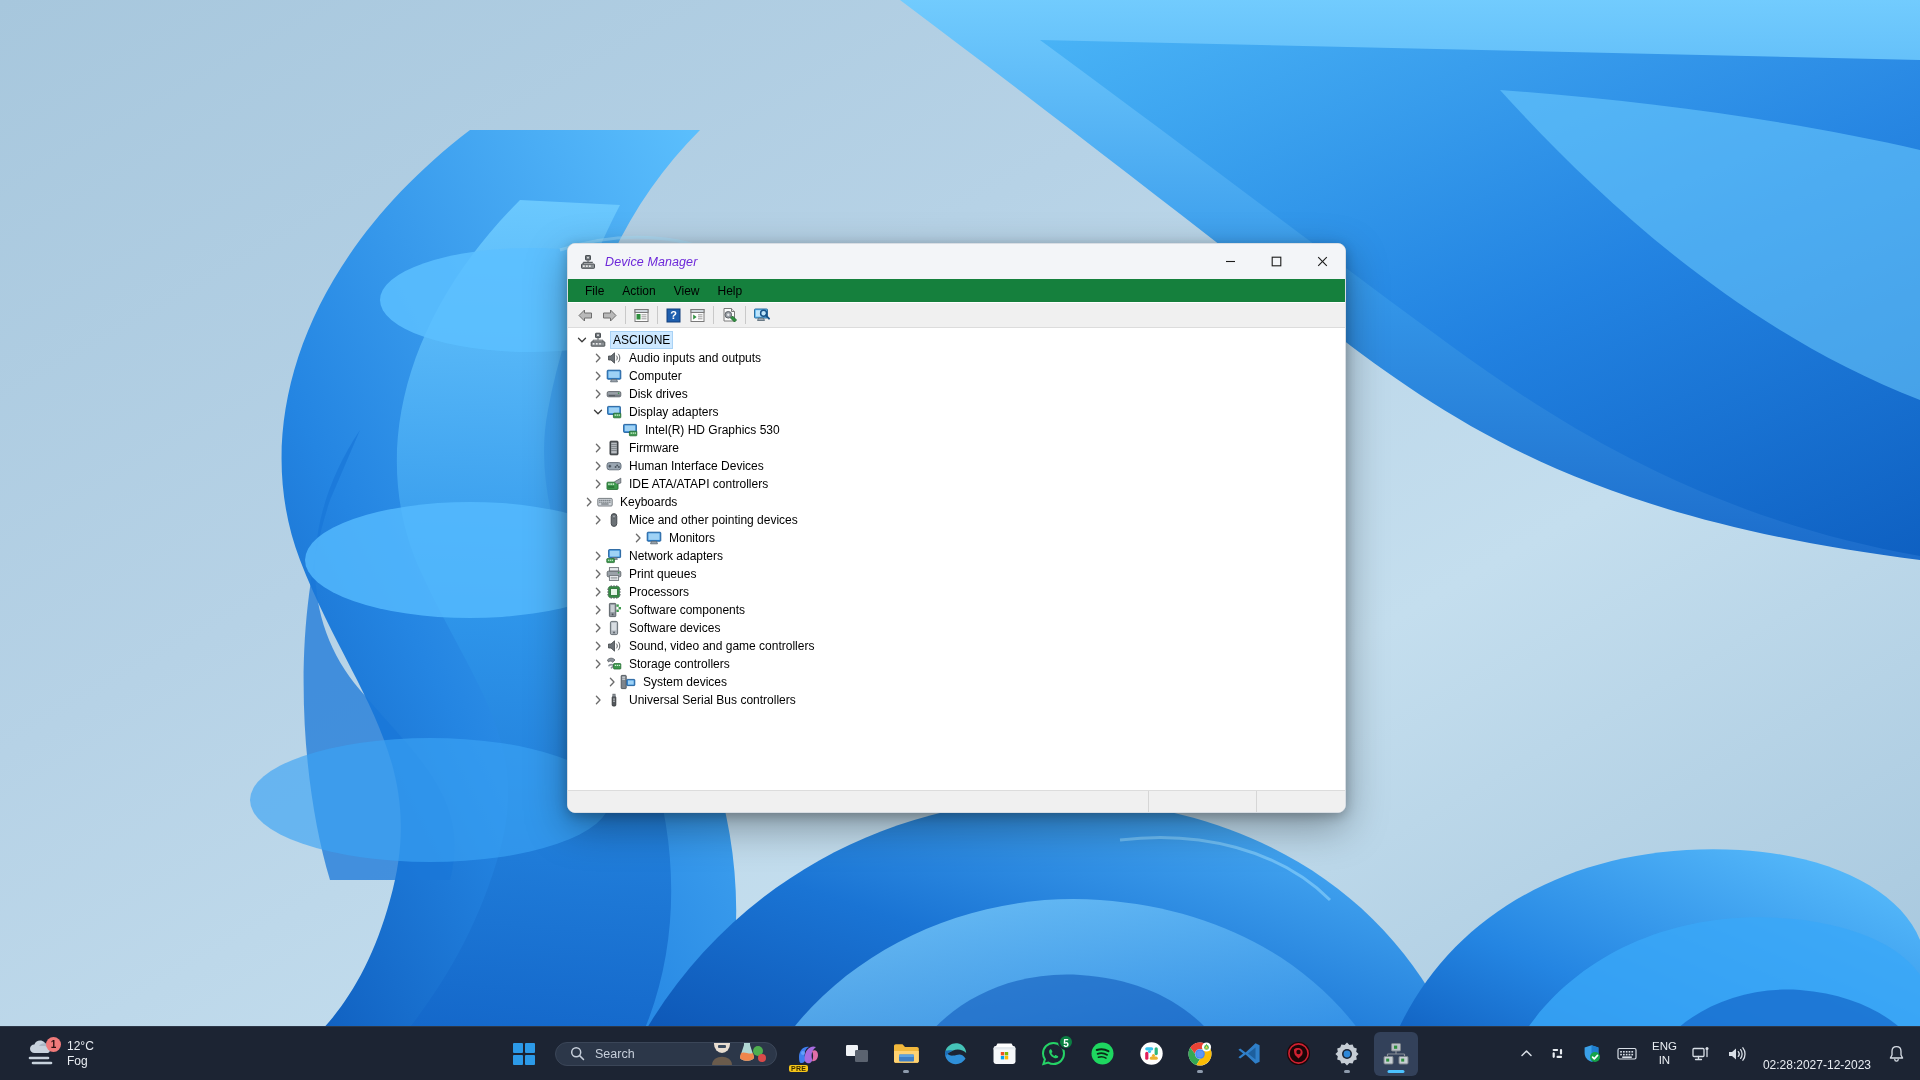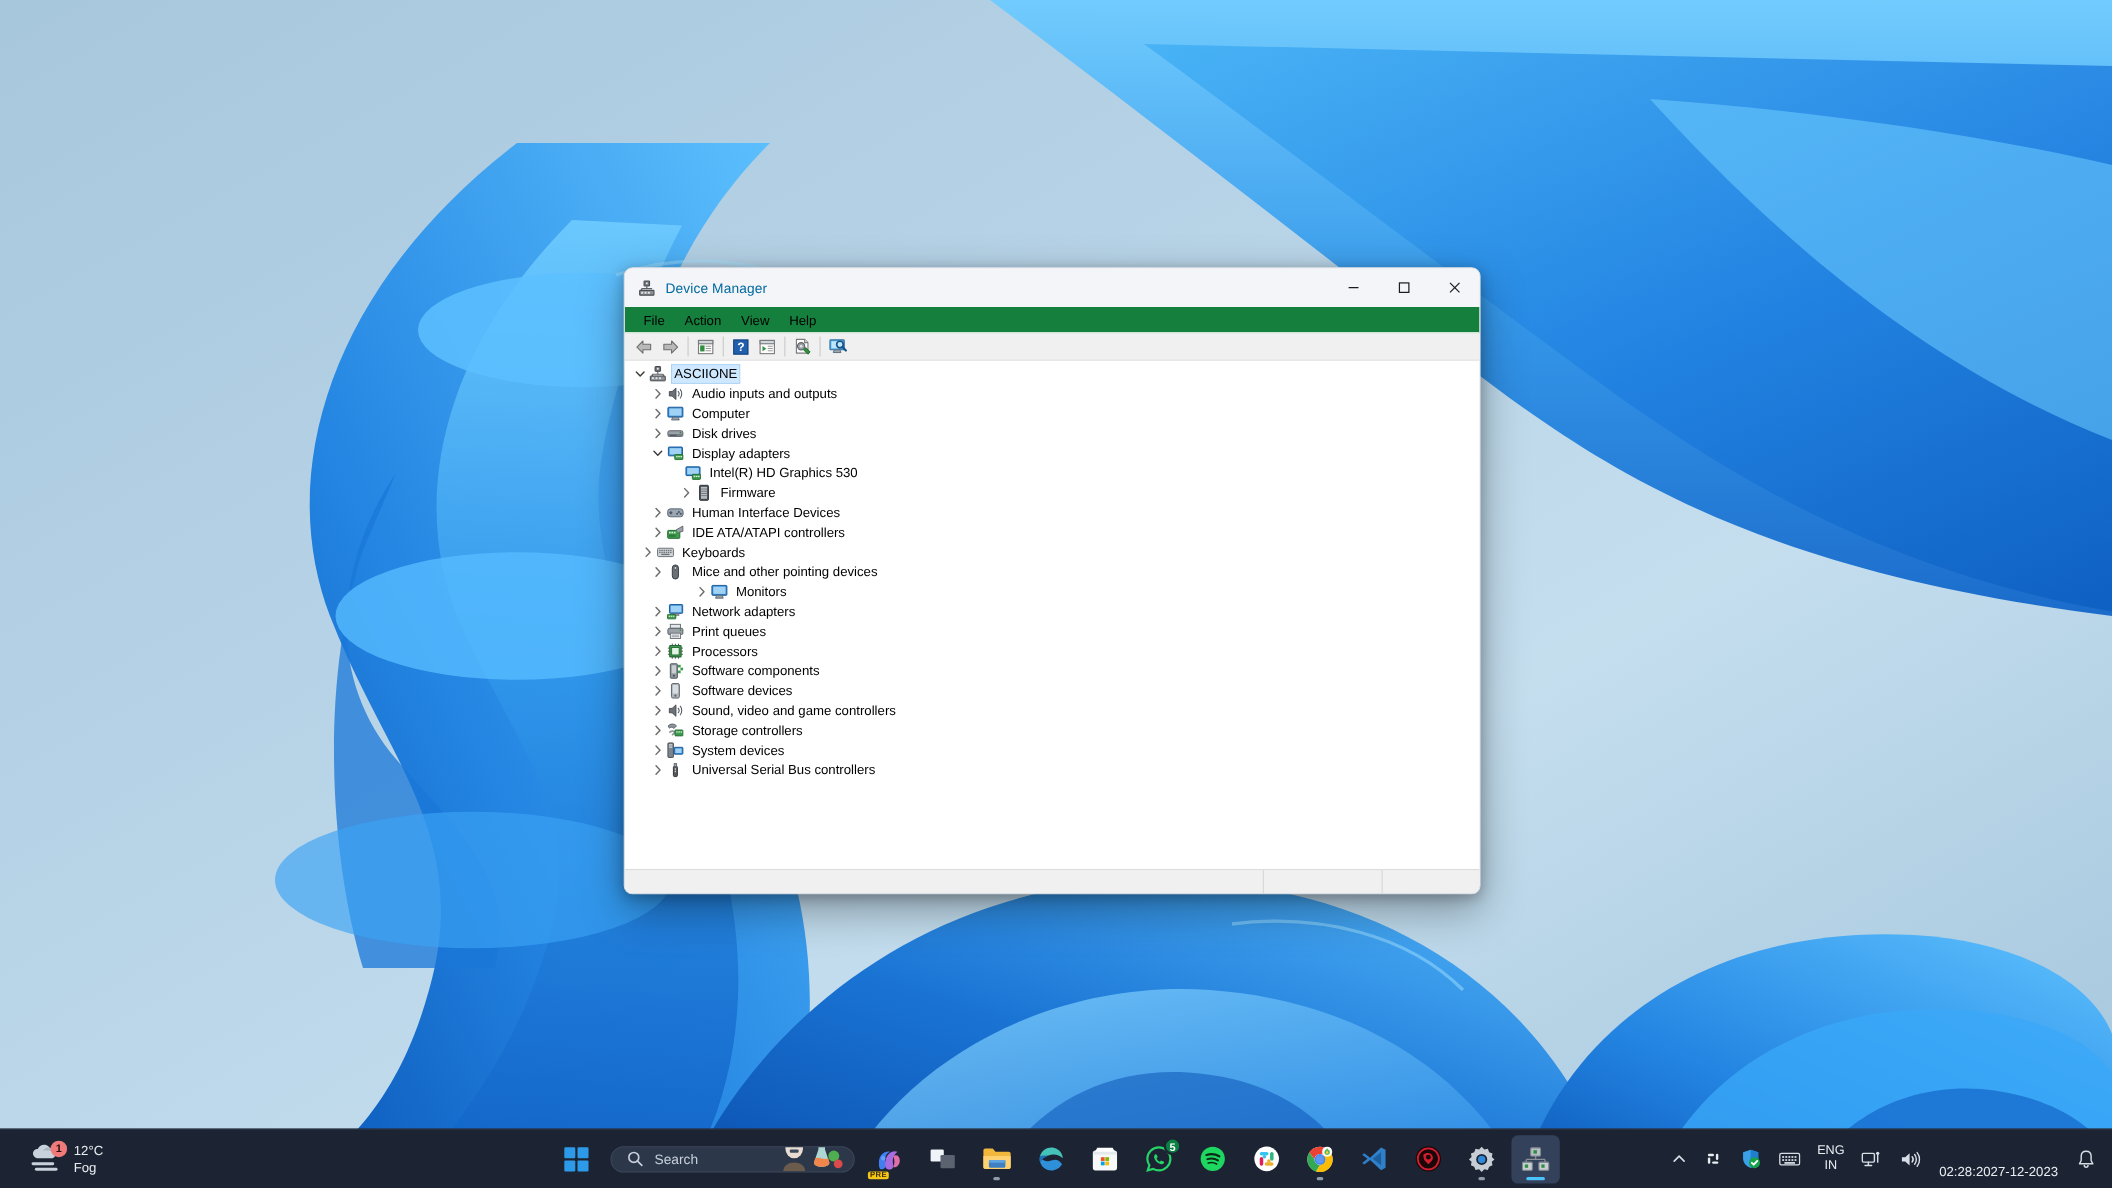--- a/index.html
+++ b/index.html
@@ -31,23 +31,24 @@
 
   
   #dm-titlebar {
     height:35px; flex:0 0 35px;
     background:#f3f5f8;
     display:flex; align-items:center;
     position:relative;
   }
   #dm-title-icon { margin-left:12px; width:16px; height:16px; display:block; }
   #dm-title-text {
-    margin-left:9px; font-size:12.5px; color:#0369a1;
+    margin-left:9px; font-size:12.5px; color:#6d28d9;
     font-family:"Liberation Sans", sans-serif;
     letter-spacing:.1px;
+    font-style:italic;
   }
   .win-btns { margin-left:auto; display:flex; height:35px; }
   .win-btn {
     width:46px; height:35px; display:flex; align-items:center; justify-content:center;
     cursor:default;
   }
   .win-btn svg { display:block; }
 
   
   #dm-menubar {
@@ -444,21 +445,21 @@
           <svg viewBox="0 0 16 16" class="tr-icon">
             <rect x="1.6" y="2.4" width="12.8" height="8" rx=".7" fill="#2f86d4" stroke="#1d5a96" stroke-width=".9"></rect>
             <rect x="2.7" y="3.4" width="10.6" height="5.8" fill="#9fd2f5"></rect>
             <rect x="7.4" y="9.2" width="7.4" height="4.6" rx=".6" fill="#3f9a4f" stroke="#236b30" stroke-width=".8"></rect>
             <rect x="8.6" y="10.5" width="1.4" height="1.2" fill="#d6f2d9"></rect>
             <rect x="10.6" y="10.5" width="1.4" height="1.2" fill="#d6f2d9"></rect>
             <rect x="12.6" y="10.5" width="1.4" height="1.2" fill="#d6f2d9"></rect>
           </svg>
           <span class="tr-label">Intel(R) HD Graphics 530</span>
         </div>
-        <div class="tree-row" style="padding-left: 22px; margin-left: 26px;">
+        <div class="tree-row" style="padding-left: 22px;">
           <div class="tw">
             <svg viewBox="0 0 10 10" width="10" height="10">
               <path d="M3.4 1.2 L7 5 L3.4 8.8" fill="none" stroke="#6b6b6b" stroke-width="1.3" stroke-linecap="round" stroke-linejoin="round"></path>
             </svg>
           </div>
           <svg viewBox="0 0 16 16" class="tr-icon">
             <rect x="4" y="1.2" width="8" height="13.6" rx=".8" fill="#4d5257" stroke="#2e3236" stroke-width=".9"></rect>
             <rect x="5.2" y="2.6" width="5.6" height="10.8" fill="#b9bec3"></rect>
             <line x1="5.2" y1="4.6" x2="10.8" y2="4.6" stroke="#6d7378" stroke-width=".8"></line>
             <line x1="5.2" y1="6.6" x2="10.8" y2="6.6" stroke="#6d7378" stroke-width=".8"></line>
@@ -646,21 +647,21 @@
           <svg viewBox="0 0 16 16" class="tr-icon">
             <path d="M1.4 4 C3.4 1.6 7 1.6 9 4 L6.6 6.2 C5.4 4.8 3.6 4.8 2.6 6 Z" fill="#8d949b" stroke="#555b61" stroke-width=".8" stroke-linejoin="round"></path>
             <path d="M3 9.6 C4.6 8.2 6.6 8.4 7.8 9.8 L5.4 11.8" fill="none" stroke="#8d949b" stroke-width="1.6" stroke-linecap="round"></path>
             <rect x="7.6" y="7.6" width="7.2" height="5.4" rx=".6" fill="#3f9a4f" stroke="#236b30" stroke-width=".8"></rect>
             <rect x="8.8" y="8.8" width="1.3" height="1.2" fill="#d6f2d9"></rect>
             <rect x="10.8" y="8.8" width="1.3" height="1.2" fill="#d6f2d9"></rect>
             <rect x="12.8" y="8.8" width="1.3" height="1.2" fill="#d6f2d9"></rect>
           </svg>
           <span class="tr-label">Storage controllers</span>
         </div>
-        <div class="tree-row" style="padding-left: 22px;">
+        <div class="tree-row" style="padding-left: 8px; margin-left: 28px;">
           <div class="tw">
             <svg viewBox="0 0 10 10" width="10" height="10">
               <path d="M3.4 1.2 L7 5 L3.4 8.8" fill="none" stroke="#6b6b6b" stroke-width="1.3" stroke-linecap="round" stroke-linejoin="round"></path>
             </svg>
           </div>
           <svg viewBox="0 0 16 16" class="tr-icon">
             <rect x="1.2" y="1.4" width="5" height="13.2" rx=".6" fill="#7d848b" stroke="#4b5157" stroke-width=".9"></rect>
             <rect x="2.2" y="2.6" width="3" height="1.2" fill="#d2d7dc"></rect>
             <rect x="2.2" y="4.6" width="3" height="1.2" fill="#d2d7dc"></rect>
             <rect x="6.8" y="5.4" width="8" height="6.2" rx=".6" fill="#2f86d4" stroke="#1d5a96" stroke-width=".9"></rect>

